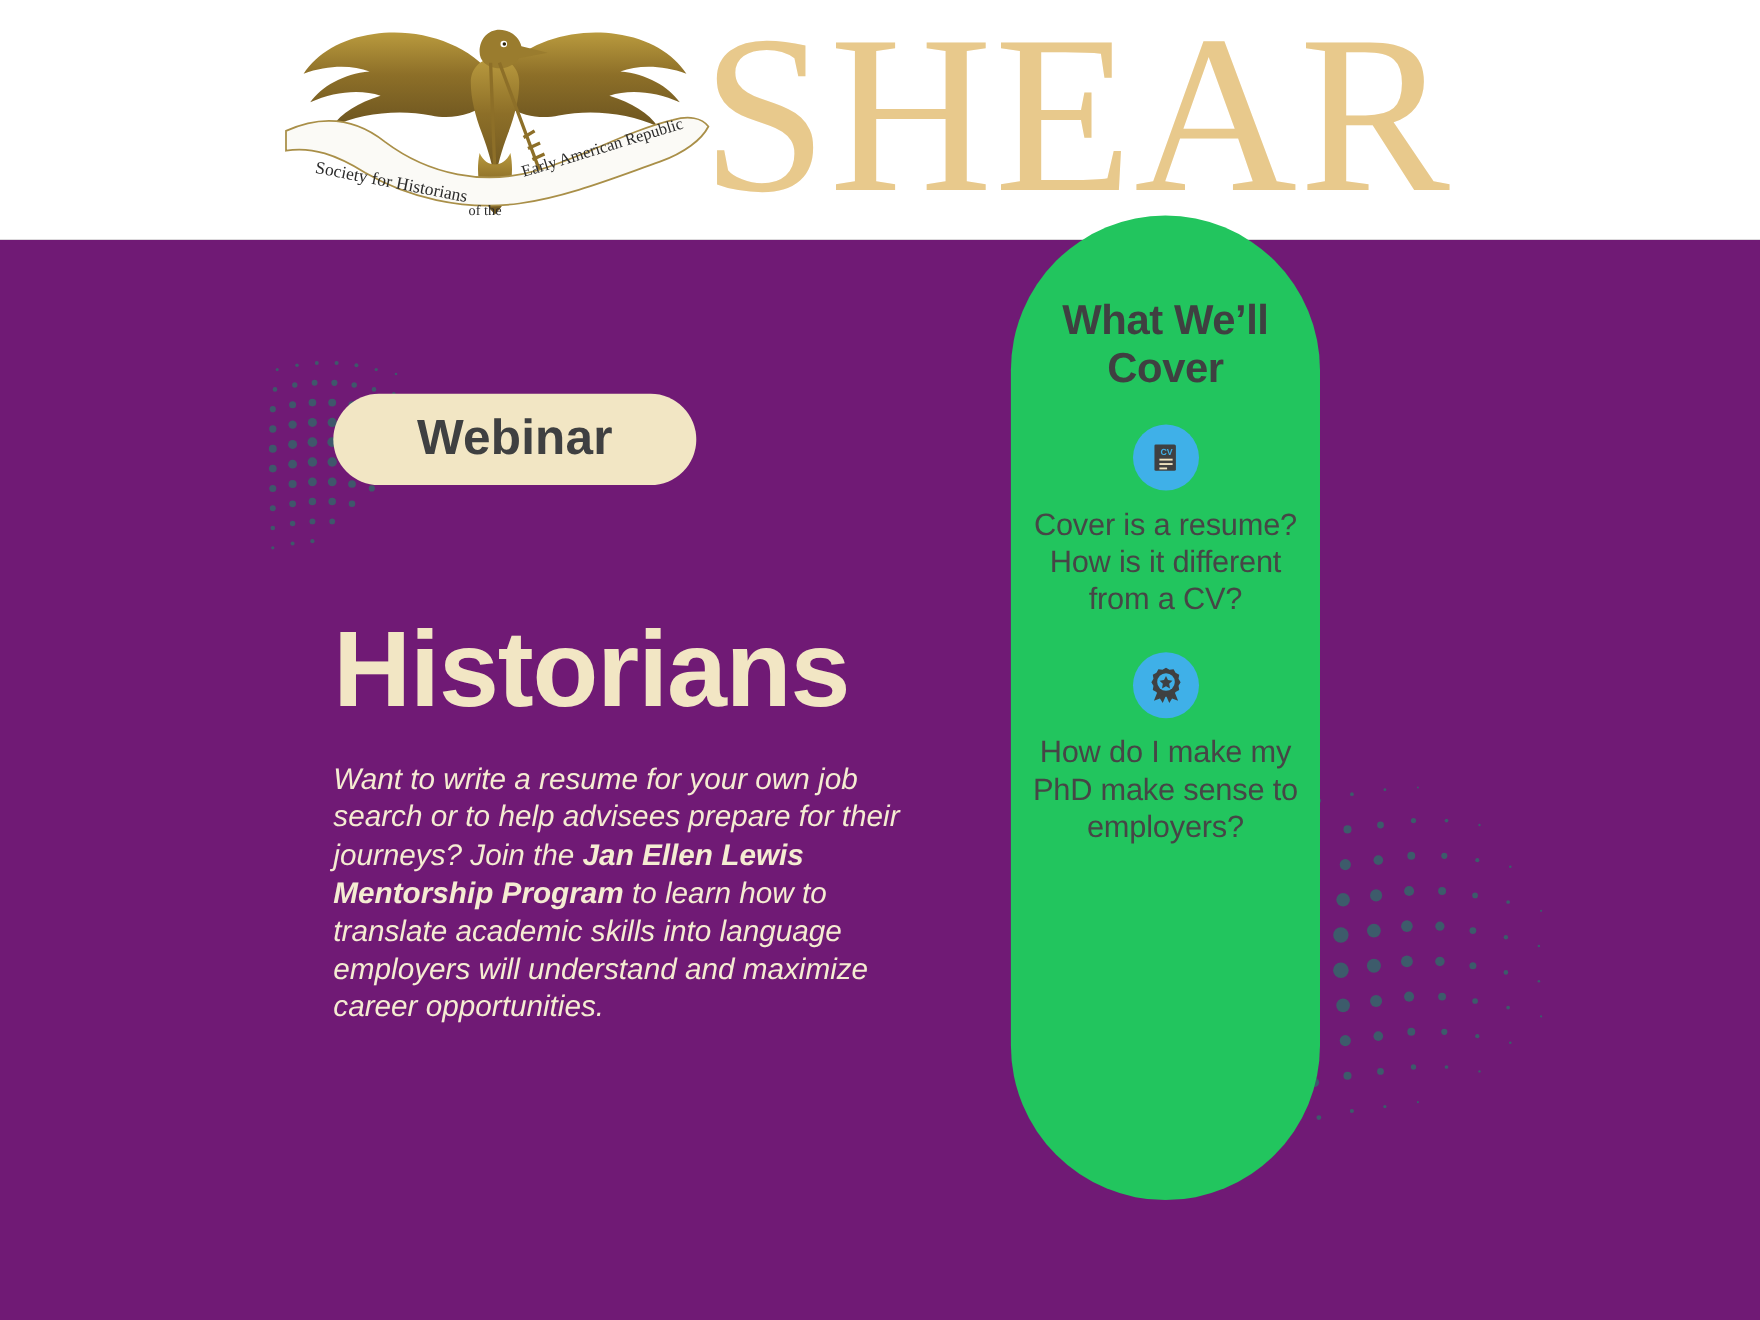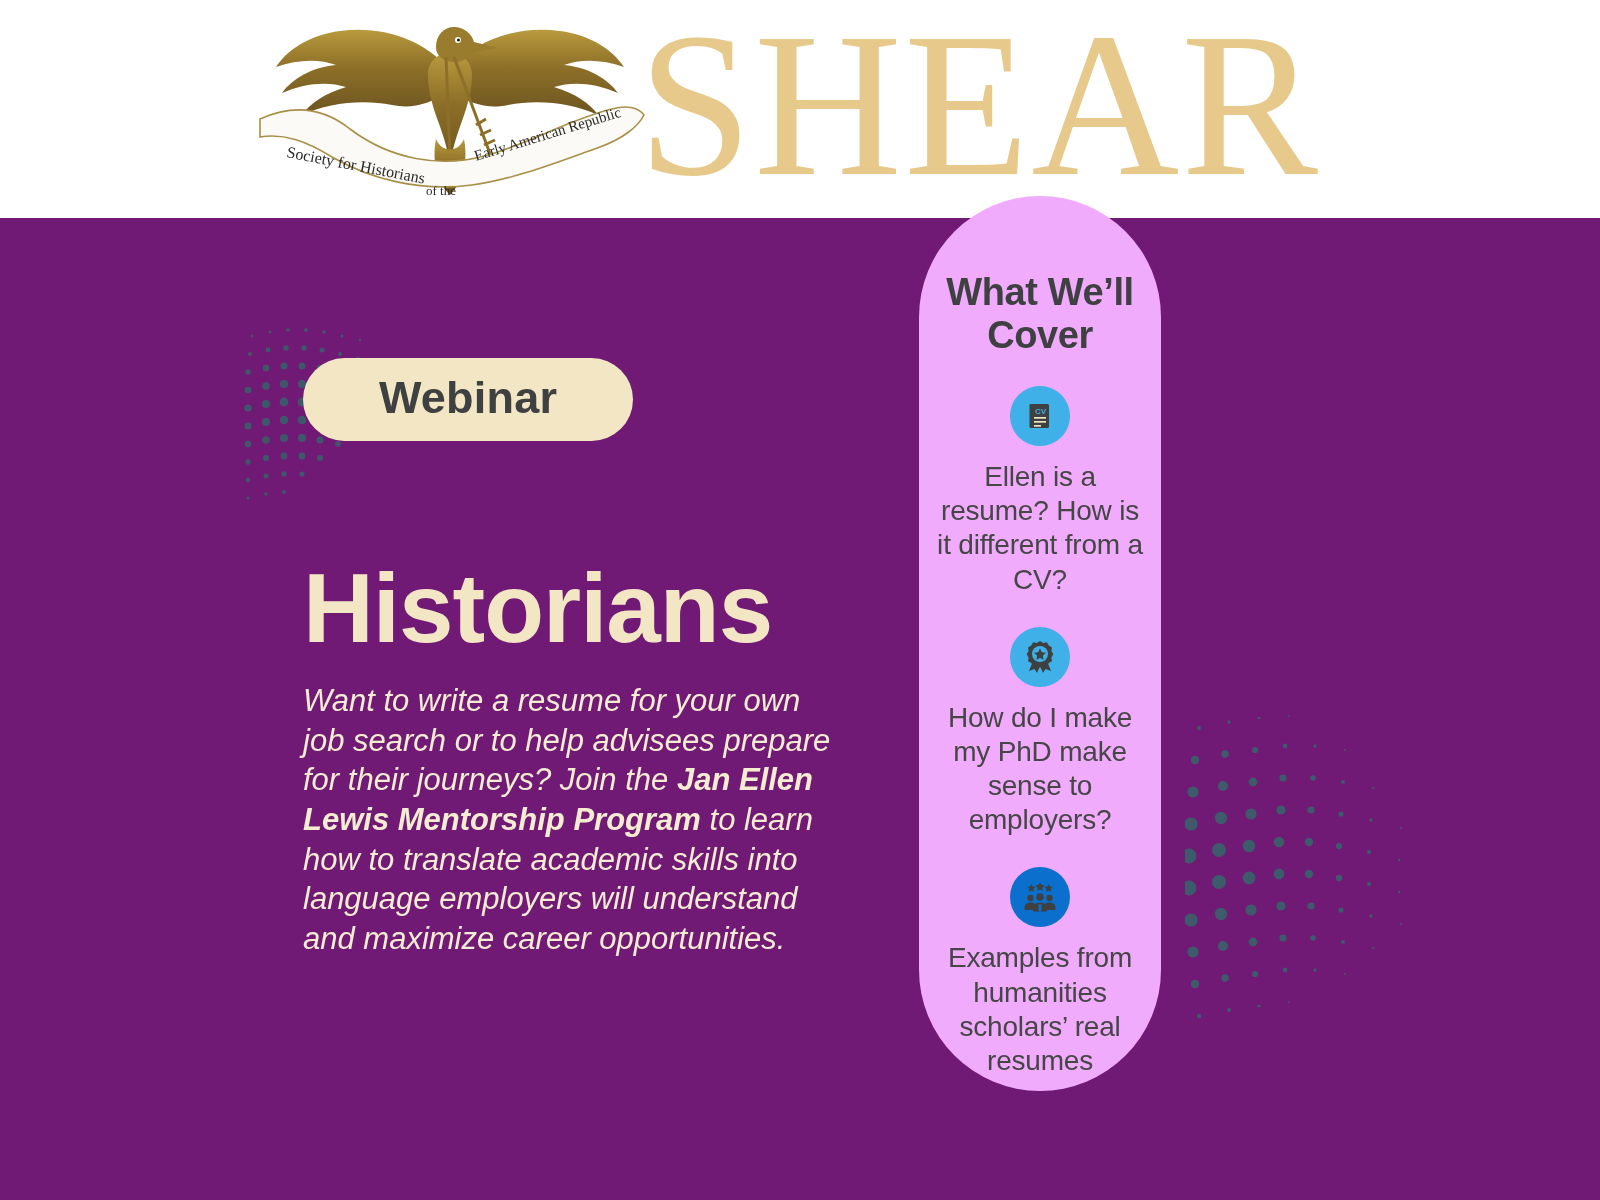--- a/index.html
+++ b/index.html
@@ -60,33 +60,33 @@
     color:#f2e6c4;
     font-size:98px;
     font-weight:700;
     line-height:1.03;
     letter-spacing:-1px;
     margin-top:16px;
     white-space:nowrap;
   }
   .blurb {
     color:#f5ecd2;
-    font-size:31px;
+    font-size:27px;
     font-style:italic;
     line-height:1.28;
-    margin-top:22px;
+    margin-top:32px;
     width:530px;
   }
   .blurb b { font-weight:700; font-style:italic; }
 
   
   .panel {
     position:absolute; left:919px; top:196px;
-    width:242px; height:895px;
-    background:#f0abfc;
+    width:281px; height:895px;
+    background:#22c55e;
     border-radius:141px;
     z-index:6;
     padding:75px 18px 0;
     text-align:center;
   }
   .panel-title {
     color:#3f4041;
     font-size:38px;
     font-weight:700;
     line-height:1.12;
@@ -306,46 +306,29 @@
     <div class="cover-icon c1">
       <svg width="34" height="34" viewBox="0 0 34 34">
         <rect x="8" y="5" width="18" height="24" rx="1.5" fill="#3f4041"></rect>
         <rect x="6.5" y="5" width="3" height="24" rx="1.2" fill="#3f4041"></rect>
         <text x="17.5" y="14.5" text-anchor="middle" font-family="Liberation Sans, sans-serif" font-size="8" font-weight="700" fill="#3fb0e8">CV</text>
         <rect x="11" y="18" width="12" height="1.7" fill="#f0e3c0"></rect>
         <rect x="11" y="22" width="12" height="1.7" fill="#f0e3c0"></rect>
         <rect x="11" y="26" width="7" height="1.7" fill="#f0e3c0"></rect>
       </svg>
     </div>
-    <div class="cover-text">Ellen is a resume? How is it different from a CV?</div>
+    <div class="cover-text">Cover is a resume? How is it different from a CV?</div>
   </div>
 
   <div class="cover-item">
     <div class="cover-icon c2">
       <svg width="36" height="36" viewBox="0 0 36 36">
         <path d="M11 22 L7 32 L12.5 30 L15 34 L19 25 Z" fill="#3f4041"></path>
         <path d="M25 22 L29 32 L23.5 30 L21 34 L17 25 Z" fill="#3f4041"></path>
         <path d="M18 2 l3.2 1.9 3.7 -.6 1.8 3.3 3.3 1.8 -.6 3.7 1.9 3.2 -1.9 3.2 .6 3.7 -3.3 1.8 -1.8 3.3 -3.7 -.6 -3.2 1.9 -3.2 -1.9 -3.7 .6 -1.8 -3.3 -3.3 -1.8 .6 -3.7 -1.9 -3.2 1.9 -3.2 -.6 -3.7 3.3 -1.8 1.8 -3.3 3.7 .6 Z" fill="#3f4041"></path>
         <circle cx="18" cy="15" r="8" fill="#3fb0e8"></circle>
         <path d="M18 9.5 l1.8 3.7 4.1 .6 -3 2.9 .7 4.1 -3.6 -1.9 -3.6 1.9 .7 -4.1 -3 -2.9 4.1 -.6 Z" fill="#3f4041"></path>
       </svg>
     </div>
     <div class="cover-text">How do I make my PhD make sense to employers?</div>
   </div>
 
-  <div class="cover-item">
-    <div class="cover-icon c3">
-      <svg width="36" height="36" viewBox="0 0 36 36">
-        <path d="M9.5 5 l1.2 2.5 2.8 .4 -2 2 .5 2.8 -2.5 -1.3 -2.5 1.3 .5 -2.8 -2 -2 2.8 -.4 Z" fill="#3f4041"></path>
-        <path d="M18 3.2 l1.4 2.9 3.2 .5 -2.3 2.3 .55 3.2 -2.85 -1.5 -2.85 1.5 .55 -3.2 -2.3 -2.3 3.2 -.5 Z" fill="#3f4041"></path>
-        <path d="M26.5 5 l1.2 2.5 2.8 .4 -2 2 .5 2.8 -2.5 -1.3 -2.5 1.3 .5 -2.8 -2 -2 2.8 -.4 Z" fill="#3f4041"></path>
-        <circle cx="8.5" cy="19" r="3.2" fill="#3f4041"></circle>
-        <path d="M2.6 31 v-3.4 c0-2.6 2.6-4.2 5.9-4.2 s5.9 1.6 5.9 4.2 V31 Z" fill="#3f4041"></path>
-        <circle cx="27.5" cy="19" r="3.2" fill="#3f4041"></circle>
-        <path d="M21.6 31 v-3.4 c0-2.6 2.6-4.2 5.9-4.2 s5.9 1.6 5.9 4.2 V31 Z" fill="#3f4041"></path>
-        <circle cx="18" cy="18" r="3.8" fill="#3f4041"></circle>
-        <path d="M11 32.5 v-4 c0-3 3.1-4.9 7-4.9 s7 1.9 7 4.9 v4 Z" fill="#3f4041"></path>
-        <path d="M16.6 23.9 l1.4 2.1 1.4 -2.1 v8.6 h-2.8 Z" fill="#0b6fce"></path>
-      </svg>
-    </div>
-    <div class="cover-text">Examples from humanities scholars’ real resumes</div>
-  </div>
 </div>
 
 </body></html>

